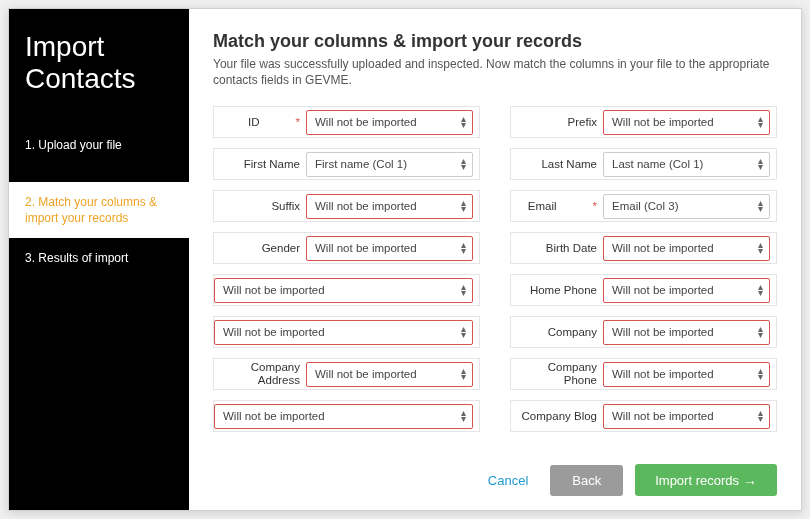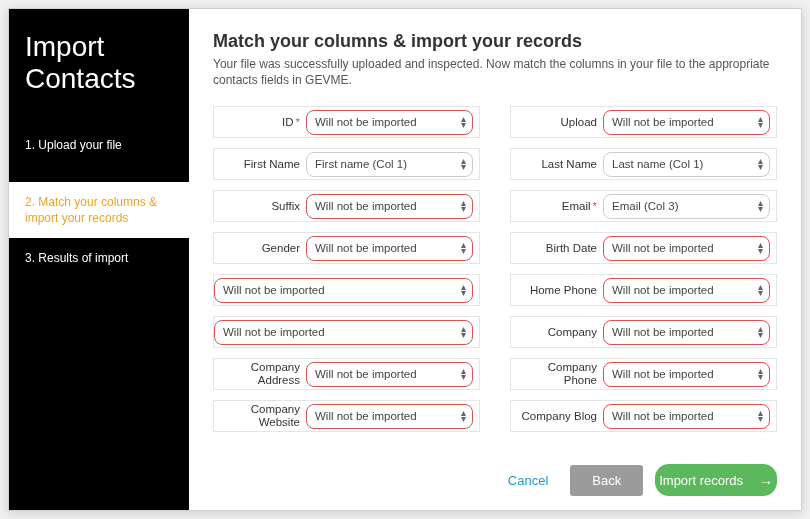--- a/index.html
+++ b/index.html
@@ -79,33 +79,34 @@
   .label {
     width: 92px;
     font-size: 11.5px;
     color: #333;
     text-align: right;
     padding: 2px 6px 2px 4px;
     line-height: 1.15;
     display: flex;
     align-items: center;
     justify-content: flex-end;
+    gap: 34px;
   }
   .label .req { color: #d9534f; margin-left: 2px;}
   .select-wrap {
     flex: 1;
     display: flex;
     align-items: center;
     padding: 3px 6px 3px 0;
   }
   .pseudo-select {
     width: 100%;
     height: 25px;
     border: 1px solid #ccc;
-    border-radius: 8px;
+    border-radius: 2px;
     background: #fff;
     font-size: 11.5px;
     color: #444;
     padding: 0 20px 0 8px;
     display: flex;
     align-items: center;
     position: relative;
     cursor: pointer;
   }
   .pseudo-select.error {
@@ -148,26 +149,26 @@
     border-radius: 3px;
     padding: 8px 22px;
     cursor: pointer;
     text-align: right;
   }
   .btn-import {
     background: #5cb85c;
     color: #fff;
     font-size: 13px;
     border: none;
-    border-radius: 14px;
-    padding: 8px 4px;
+    border-radius: 3px;
+    padding: 8px 20px;
     cursor: pointer;
     display: flex;
     align-items: center;
-    gap: 16px;
+    gap: 4px;
   }
   .btn-import .arrow { font-size: 14px; }
 </style>
 </head>
 <body>
 
 <div class="modal">
 
   <div class="sidebar">
     <div class="sidebar-title">Import Contacts</div>
@@ -191,21 +192,21 @@
               <span>Will not be imported</span>
               <span class="caret">
                 <span>▴</span>
                 <span>▾</span>
               </span>
             </div>
           </div>
         </div>
         <div class="row">
           <div class="label">
-            <span>Upload</span>
+            <span>Prefix</span>
           </div>
           <div class="select-wrap">
             <div class="pseudo-select error">
               <span>Will not be imported</span>
               <span class="caret">
                 <span>▴</span>
                 <span>▾</span>
               </span>
             </div>
           </div>
@@ -367,23 +368,20 @@
             <div class="pseudo-select error">
               <span>Will not be imported</span>
               <span class="caret">
                 <span>▴</span>
                 <span>▾</span>
               </span>
             </div>
           </div>
         </div>
         <div class="row">
-          <div class="label">
-            <span>Company Website</span>
-          </div>
           <div class="select-wrap">
             <div class="pseudo-select error">
               <span>Will not be imported</span>
               <span class="caret">
                 <span>▴</span>
                 <span>▾</span>
               </span>
             </div>
           </div>
         </div>

